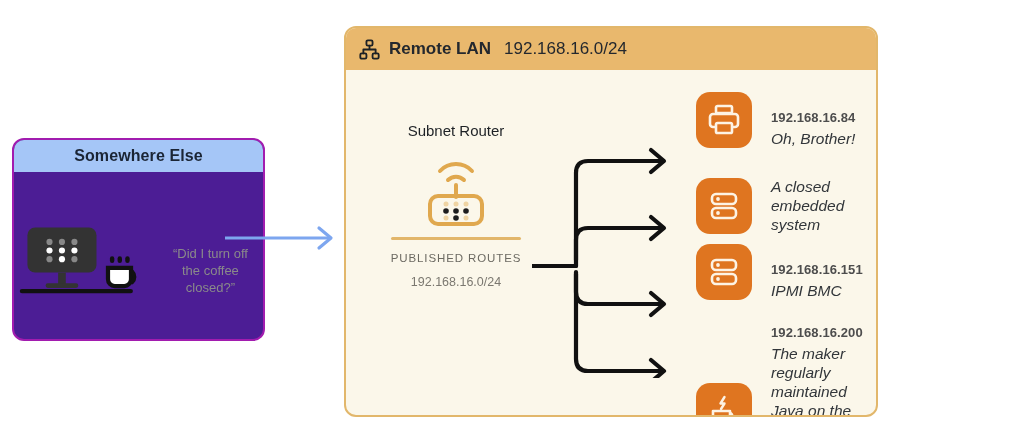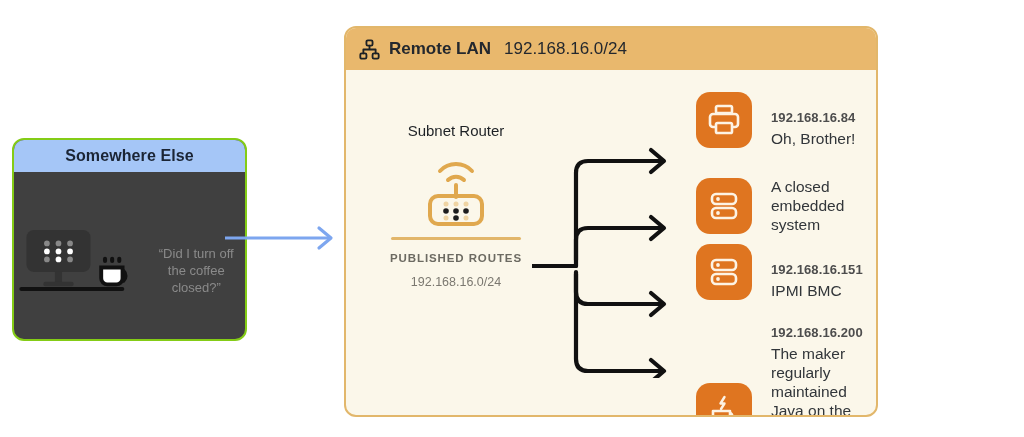--- a/index.html
+++ b/index.html
@@ -6,22 +6,22 @@
   body{
     width:1024px;height:437px;
     background:#ffffff;
     font-family:"Liberation Sans","DejaVu Sans",sans-serif;
     overflow:hidden;position:relative;
   }
   .stage{position:absolute;inset:0;}
 
   
   #left-card{
-    position:absolute;left:12px;top:138px;width:235px;height:203px;
-    border:2px solid #84cc16;border-radius:12px;background:#404040;
+    position:absolute;left:12px;top:138px;width:253px;height:203px;
+    border:2px solid #a21caf;border-radius:12px;background:#4c1d95;
     box-sizing:border-box;overflow:hidden;
   }
   #left-card-header{
     height:32px;background:#a5c6f7;
     display:flex;align-items:center;justify-content:center;
     font-size:16px;font-weight:bold;color:#1b2535;letter-spacing:.1px;
   }
   #left-card-body{
     height:calc(100% - 32px);display:flex;flex-direction:row;
     align-items:center;justify-content:flex-start;padding-top:14px;box-sizing:border-box;
@@ -50,38 +50,38 @@
   
   #router-block{
     position:absolute;left:10px;top:94px;width:200px;text-align:center;
   }
   #router-title{font-size:15px;color:#1d2125;margin-bottom:14px;}
   #router-icon{width:76px;height:74px;}
   #router-divider{
     width:130px;height:3px;background:#e2b66a;border-radius:2px;margin:6px auto 12px;
   }
   #published-routes-label{
-    font-size:11.5px;font-weight:bold;letter-spacing:.9px;color:#6c6a62;
+    font-size:11.5px;font-weight:normal;letter-spacing:.9px;color:#6c6a62;
   }
   #published-routes-value{font-size:12.5px;color:#7b7870;margin-top:11px;}
 
   
   #connector{position:absolute;left:186px;top:60px;width:160px;height:290px;}
 
   
   .device-row{
     position:absolute;left:350px;display:flex;align-items:flex-end;gap:19px;
   }
   .device-icon-tile{
     width:56px;height:56px;border-radius:14px;background:#df7520;
     flex:0 0 auto;display:flex;align-items:center;justify-content:center;
   }
   .device-text{padding-top:5px;}
   .device-ip{font-size:13px;font-weight:bold;color:#4d4d4d;letter-spacing:.1px;}
-  .device-desc{font-size:15.5px;color:#32363a;margin-top:4px;line-height:19px;}
+  .device-desc{font-size:15.5px;color:#32363a;margin-top:4px;line-height:19px;font-style:italic;}
 </style>
 </head>
 <body>
 
 <div class="stage">
 
   <div id="left-card">
     <div id="left-card-header">
       <span>Somewhere Else</span>
     </div>

